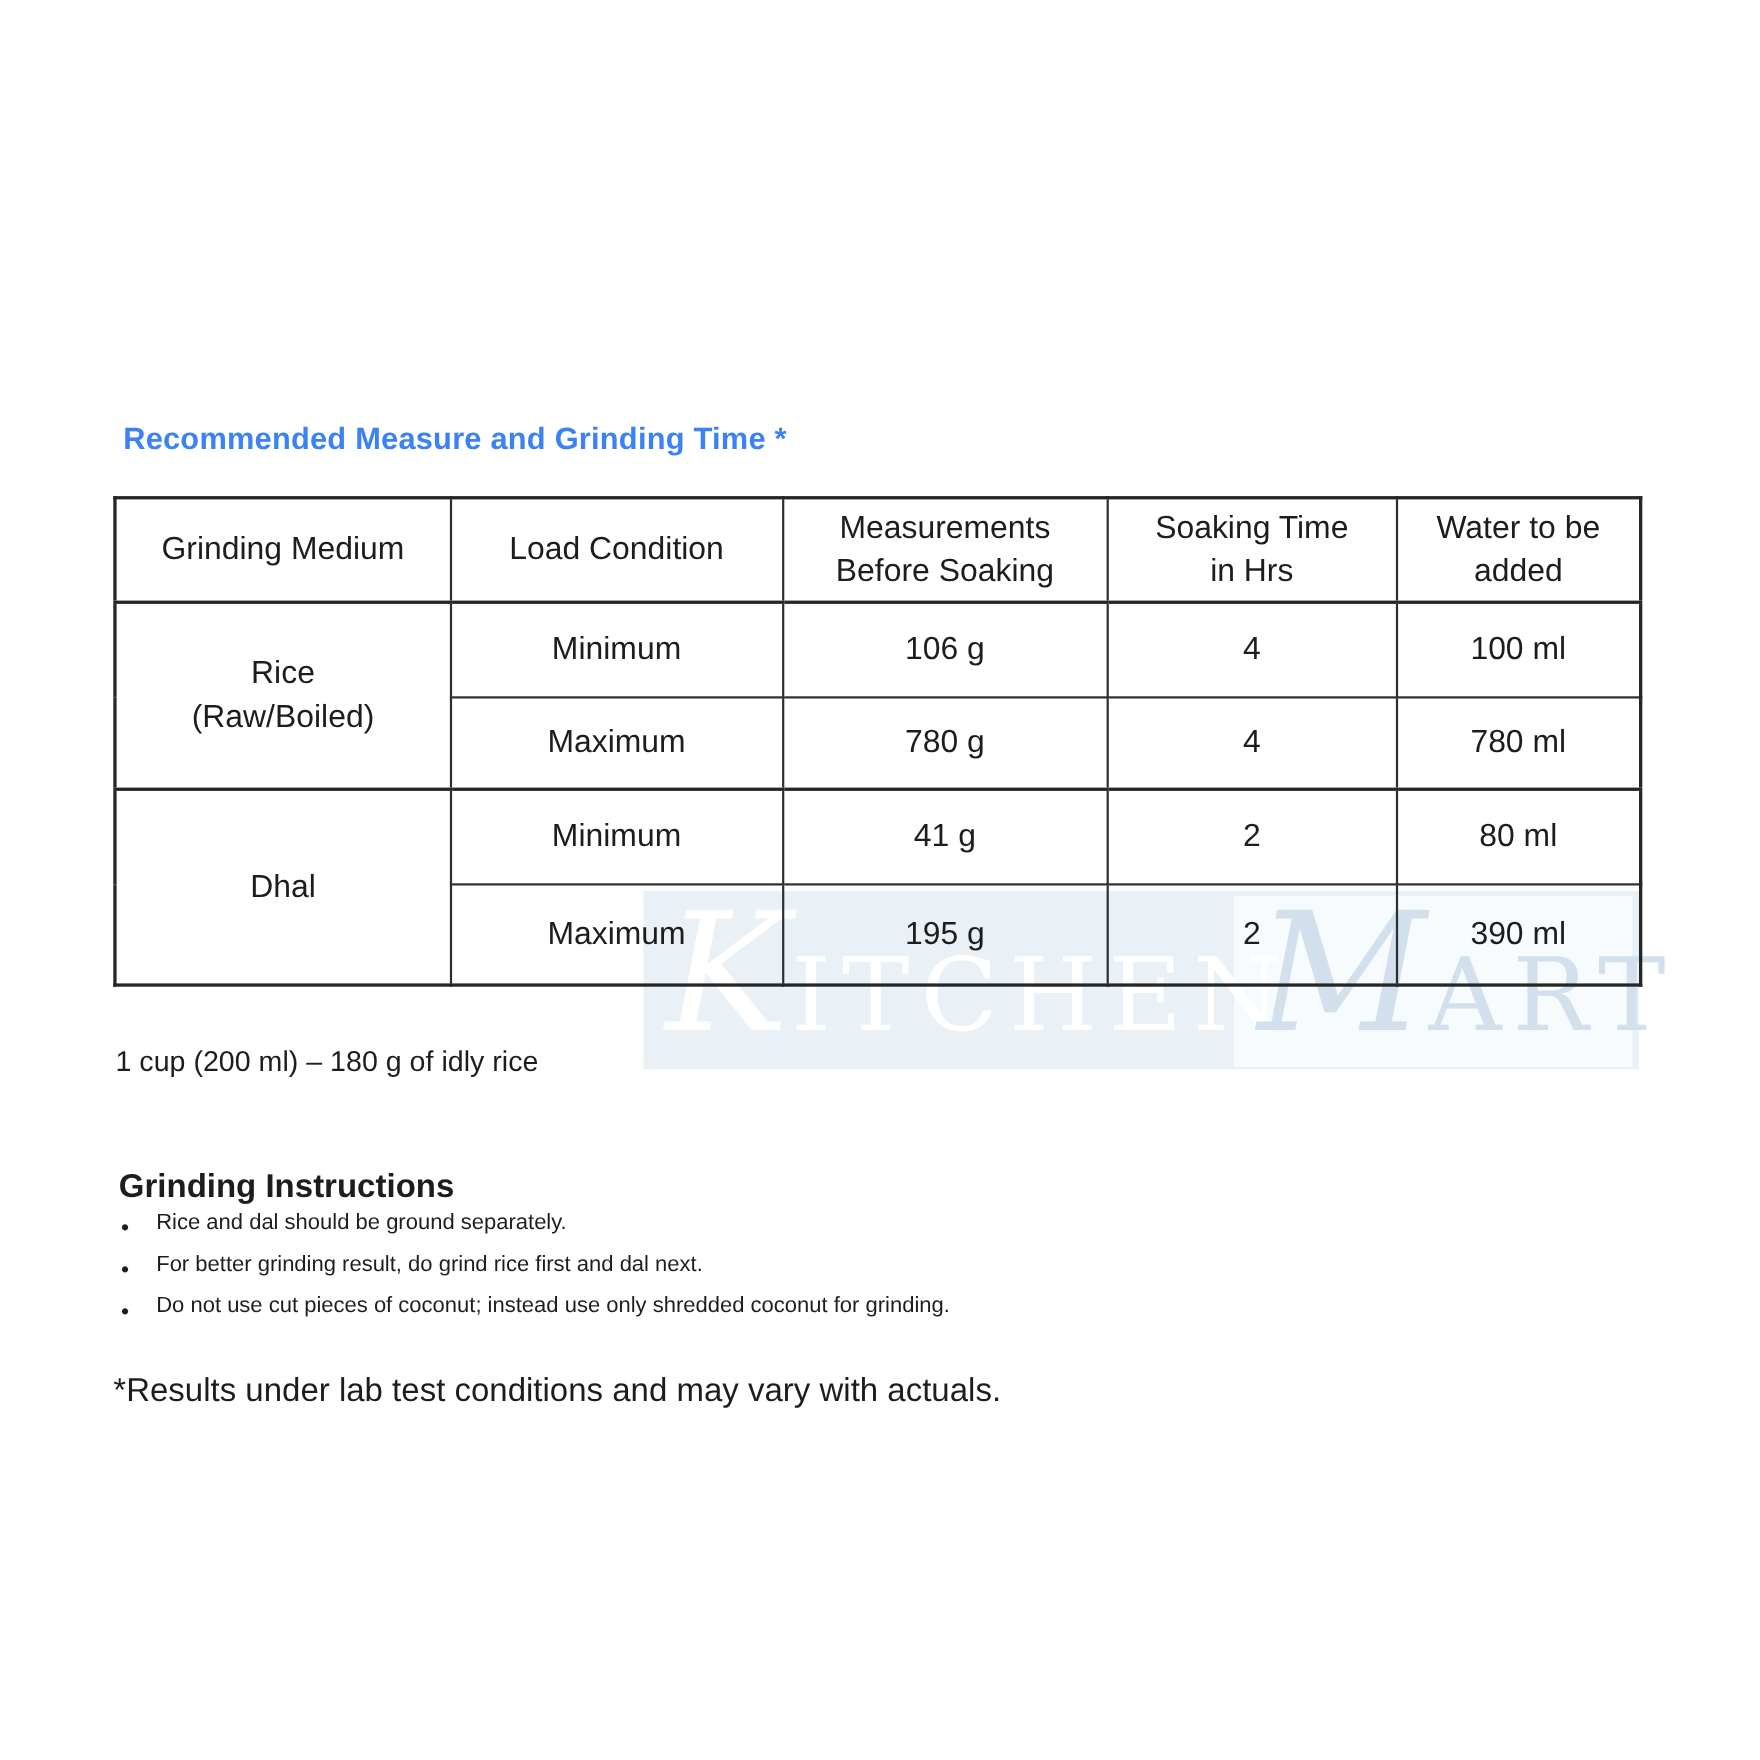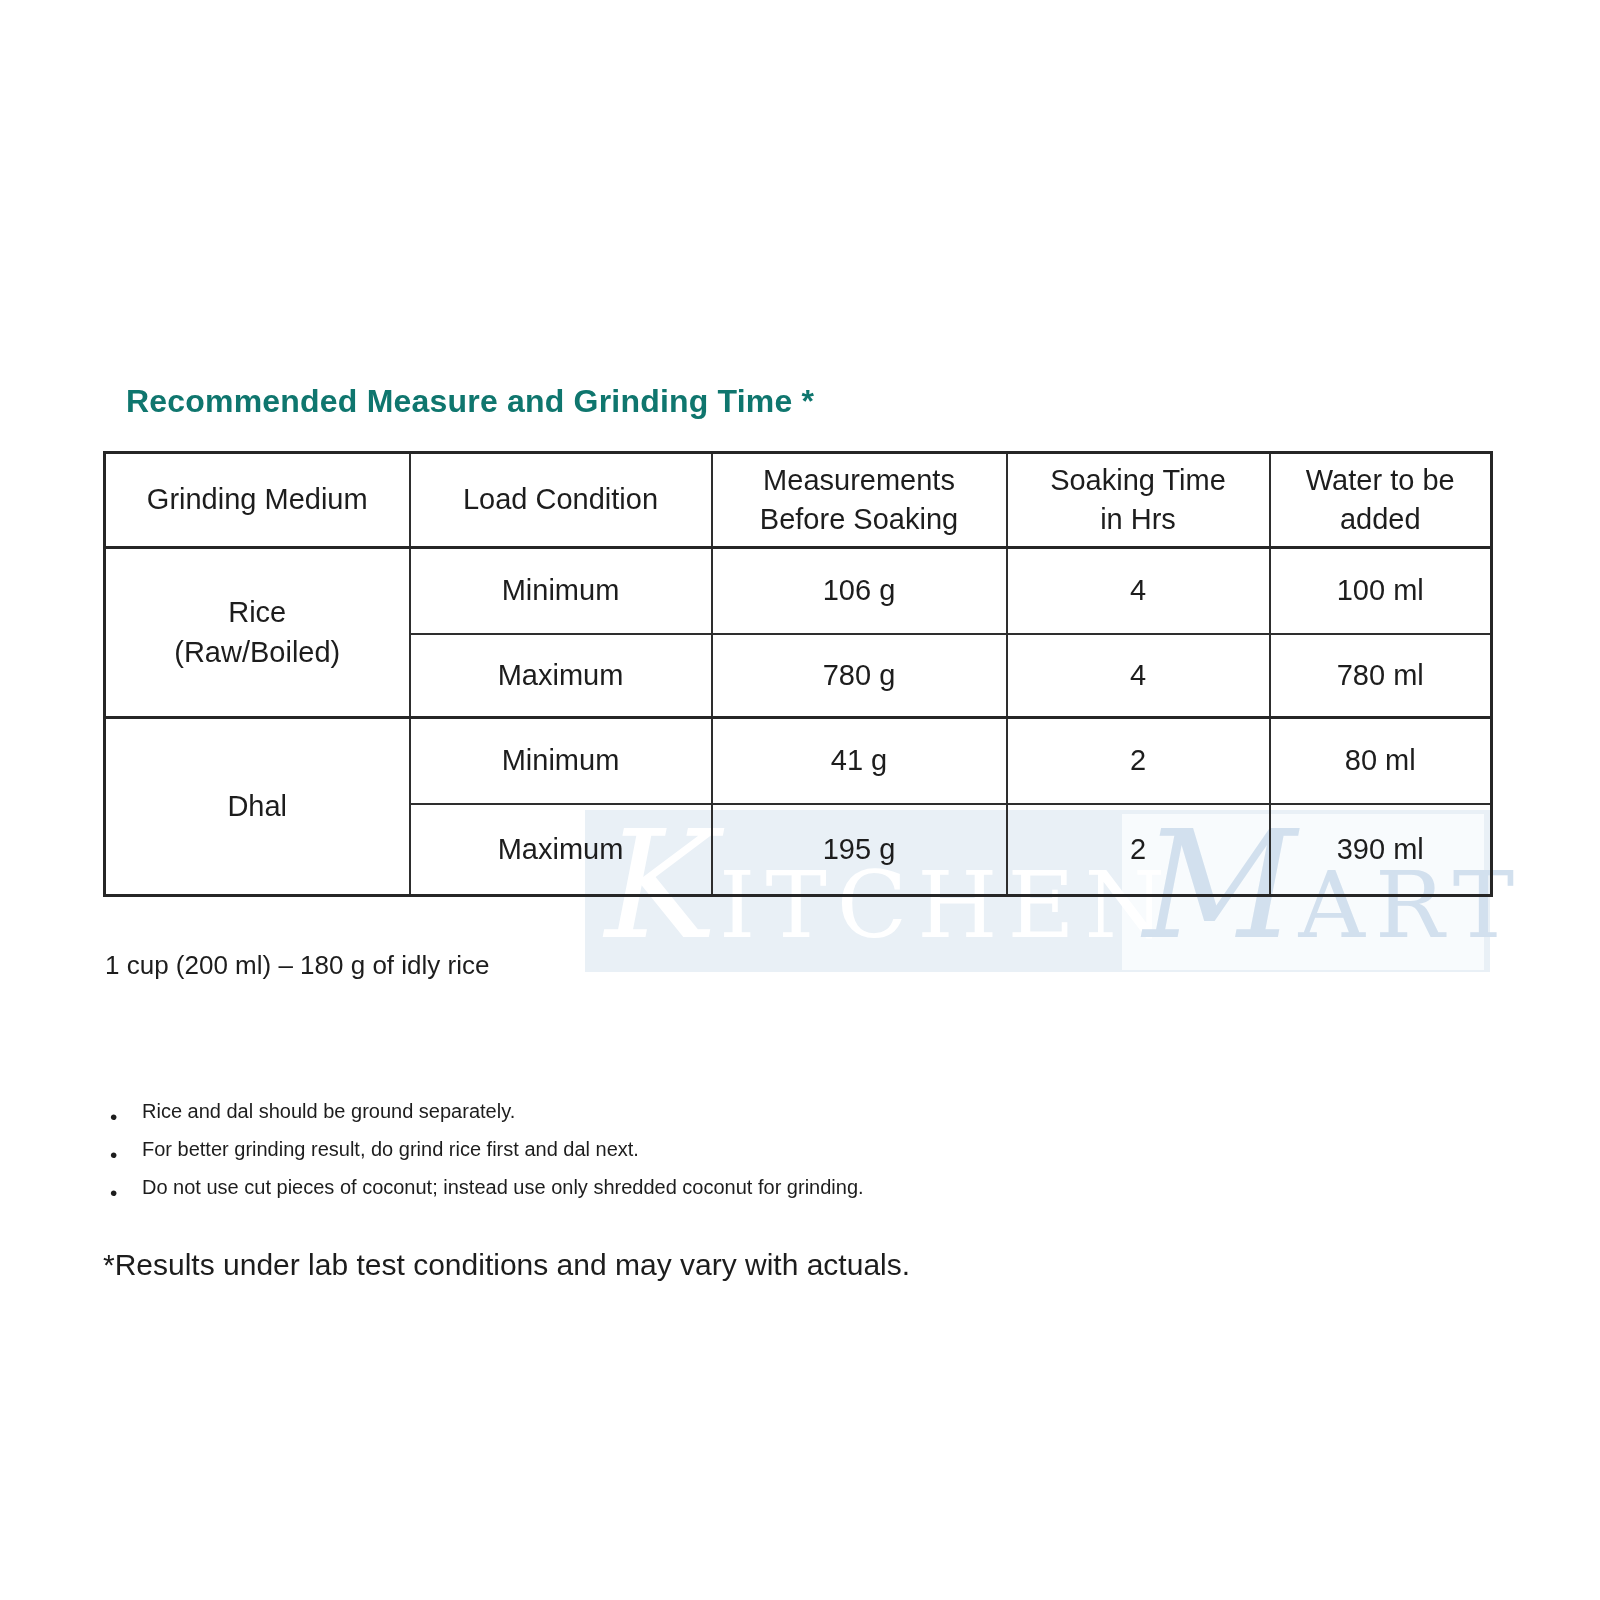--- a/index.html
+++ b/index.html
@@ -14,22 +14,22 @@
     background:#e9f0f6;z-index:1;overflow:visible;}
   .wm-panel{position:absolute;left:537px;top:4px;width:362px;height:156px;background:#f8fbfd;}
   .wm-word{position:absolute;bottom:12px;display:flex;align-items:baseline;
     font-family:"DejaVu Serif","Liberation Serif",serif;line-height:1;}
   .wm-left{left:20px;color:#ffffff;}
   .wm-right{left:558px;color:#d2e0ee;}
   .wm-initial{font-size:150px;font-style:italic;font-weight:400;margin-right:2px;}
   .wm-rest{font-size:92px;letter-spacing:10px;}
 
   
-  .title{position:absolute;left:126px;top:383px;font-size:32px;font-weight:700;
-    color:#0f766e;z-index:3;letter-spacing:0.2px;}
+  .title{position:absolute;left:112px;top:383px;font-size:28px;font-weight:700;
+    color:#3b82f6;z-index:3;letter-spacing:0.2px;}
 
   
   table.grind{position:absolute;left:103px;top:451px;width:1387px;z-index:2;
     border-collapse:collapse;table-layout:fixed;background:transparent;
     border:3px solid #262626;}
   table.grind th,table.grind td{
     border:2px solid #2e2e2e;font-size:29px;font-weight:400;color:#1d1d1d;
     text-align:center;vertical-align:middle;padding:0;background:transparent;}
   table.grind th{border-bottom:3px solid #262626;white-space:pre-line;line-height:1.35;}
   tr.hdr{height:95px;}
@@ -110,20 +110,21 @@
       <td>Maximum</td>
       <td>195 g</td>
       <td>2</td>
       <td>390 ml</td>
     </tr>
   </tbody>
     </table>
 
   <div class="note note-1">1 cup (200 ml) – 180 g of idly rice</div>
 
+  <div class="gi-heading">Grinding Instructions</div>
 
   <div class="bullet-line b1">
     <span class="bullet-dot">•</span>
     <span class="bullet-text">Rice and dal should be ground separately.</span>
   </div>
   <div class="bullet-line b2">
     <span class="bullet-dot">•</span>
     <span class="bullet-text">For better grinding result, do grind rice first and dal next.</span>
   </div>
   <div class="bullet-line b3">

